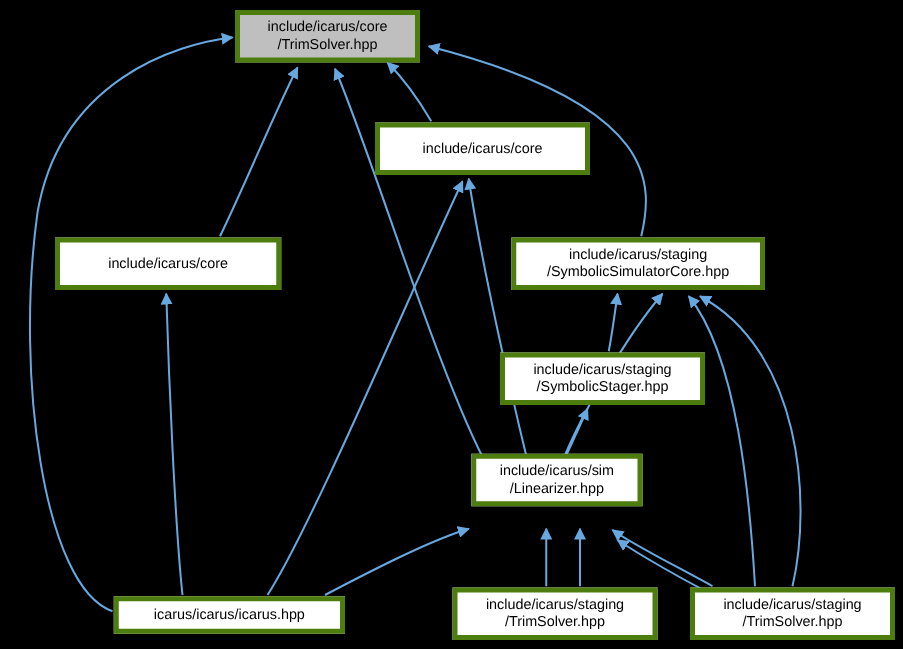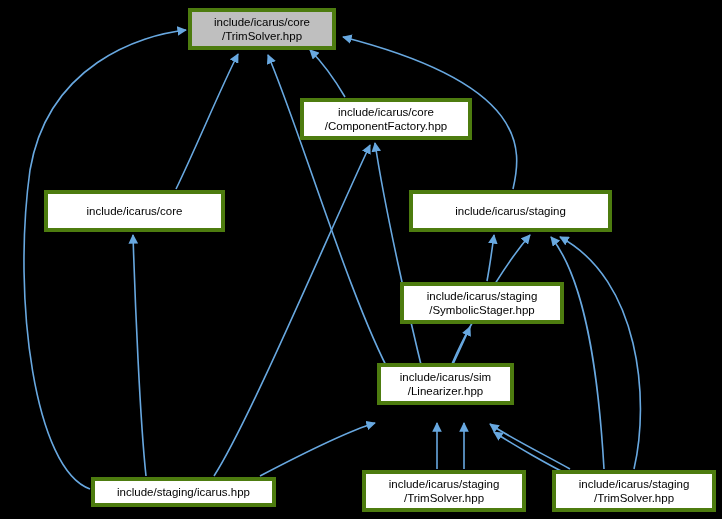--- a/index.html
+++ b/index.html
@@ -96,43 +96,43 @@
     </g>
   </svg>
 
   <div class="node current" style="left:188px; top:8px; width:148px; height:42px;">
     <span class="l1">include/icarus/core</span>
     <span class="l2">/TrimSolver.hpp</span>
   </div>
 
   <div class="node" style="left:300px; top:98px; width:172px; height:42px;">
     <span class="l1">include/icarus/core</span>
-    <span class="l2">/ComponentFactory.hpp</span>
   </div>
 
   <div class="node" style="left:44px; top:190px; width:181px; height:42px;">
     <span class="l1">include/icarus/core</span>
   </div>
 
   <div class="node" style="left:409px; top:190px; width:203px; height:42px;">
     <span class="l1">include/icarus/staging</span>
+    <span class="l2">/SymbolicSimulatorCore.hpp</span>
   </div>
 
   <div class="node" style="left:400px; top:282px; width:164px; height:42px;">
     <span class="l1">include/icarus/staging</span>
     <span class="l2">/SymbolicStager.hpp</span>
   </div>
 
   <div class="node" style="left:377px; top:363px; width:137px; height:42px;">
     <span class="l1">include/icarus/sim</span>
     <span class="l2">/Linearizer.hpp</span>
   </div>
 
   <div class="node" style="left:91px; top:477px; width:185px; height:30px;">
-    <span class="l1">include/staging/icarus.hpp</span>
+    <span class="l1">icarus/icarus/icarus.hpp</span>
   </div>
 
   <div class="node" style="left:362px; top:470px; width:164px; height:42px;">
     <span class="l1">include/icarus/staging</span>
     <span class="l2">/TrimSolver.hpp</span>
   </div>
 
   <div class="node" style="left:552px; top:470px; width:164px; height:42px;">
     <span class="l1">include/icarus/staging</span>
     <span class="l2">/TrimSolver.hpp</span>

